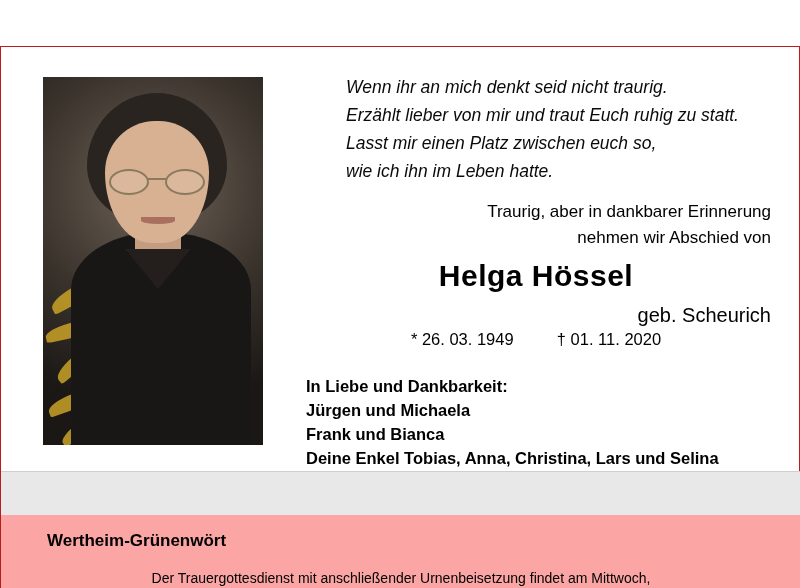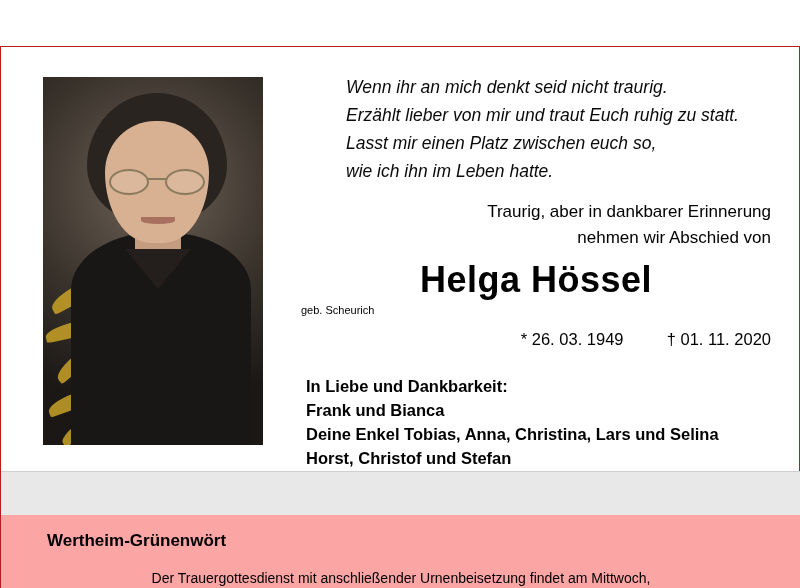--- a/index.html
+++ b/index.html
@@ -146,40 +146,40 @@
     font-size: 17px;
     line-height: 1.5;
   }
 
   .deceased-name {
     position: absolute;
     left: 300px;
     top: 212px;
     width: 470px;
     text-align: center;
-    font-size: 36px;
+    font-size: 30px;
     font-weight: bold;
     letter-spacing: 0.5px;
   }
 
   .maiden-name {
     position: absolute;
     left: 300px;
     top: 257px;
     width: 470px;
-    text-align: left;
-    font-size: 11px;
+    text-align: right;
+    font-size: 20px;
   }
 
   .dates {
     position: absolute;
     left: 300px;
     top: 283px;
     width: 470px;
-    text-align: right;
+    text-align: center;
     font-size: 16.5px;
   }
   .dates .sep { display: inline-block; width: 34px; }
 
   .mourners {
     position: absolute;
     left: 305px;
     top: 328px;
     width: 480px;
     font-size: 16.5px;
@@ -272,20 +272,21 @@
     <div class="maiden-name">geb. Scheurich</div>
 
     <div class="dates">
       <span>* 26. 03. 1949</span>
       <span class="sep"></span>
       <span>† 01. 11. 2020</span>
     </div>
 
     <div class="mourners">
       <div class="intro">In Liebe und Dankbarkeit:</div>
+      <div class="name-line">Jürgen und Michaela</div>
       <div class="name-line">Frank und Bianca</div>
       <div class="name-line">Deine Enkel Tobias, Anna, Christina, Lars und Selina</div>
       <div class="name-line">Horst, Christof und Stefan</div>
     </div>
   </div>
 
   <div class="separator"></div>
 
   <div class="bottom-section">
     <div class="place">Wertheim-Grünenwört</div>

